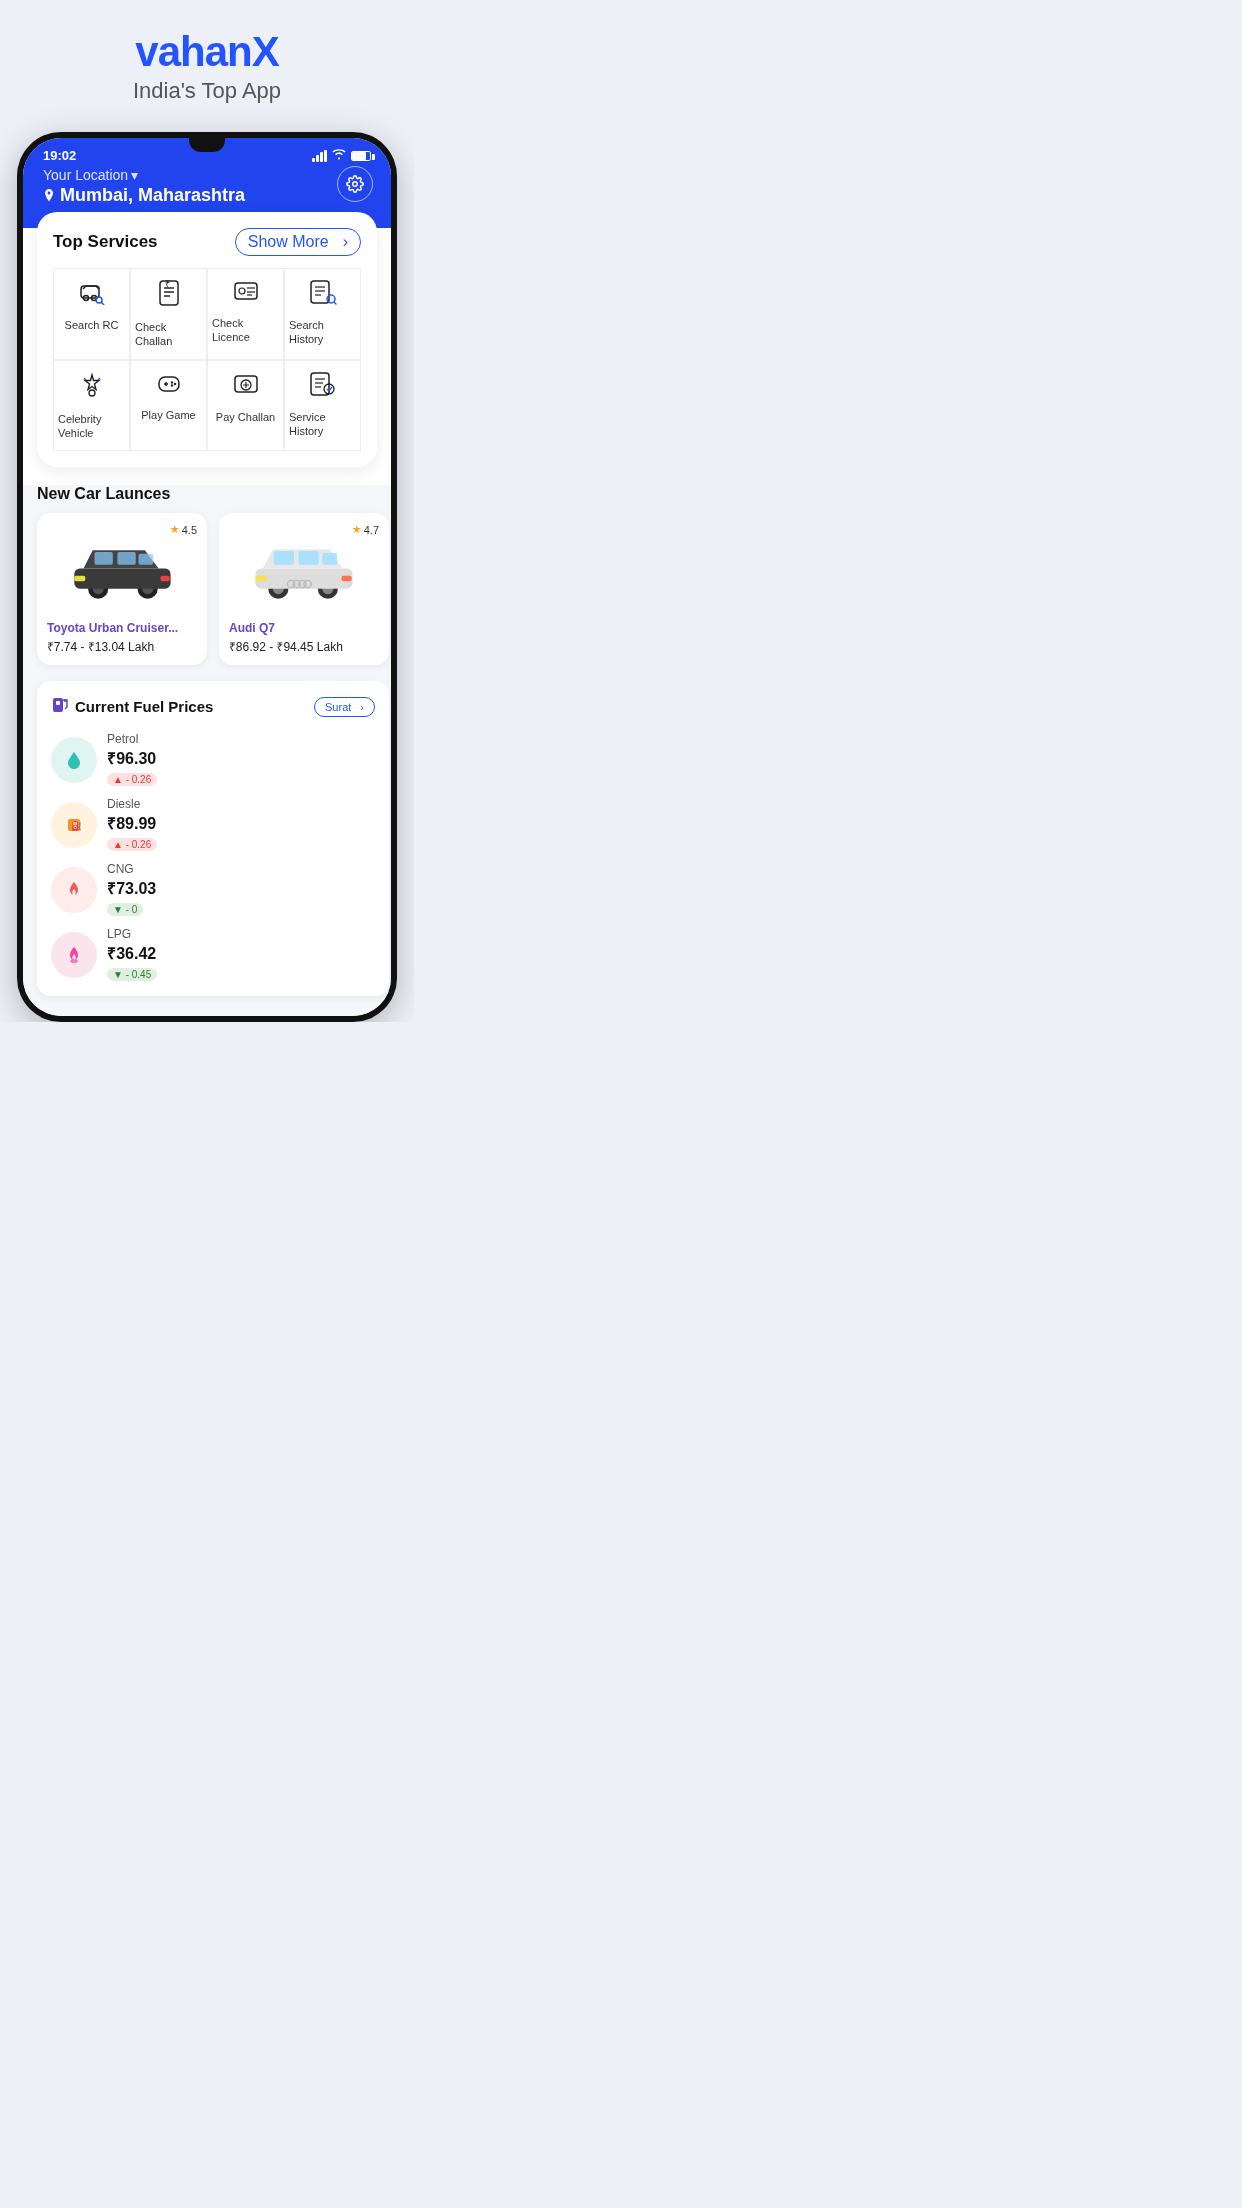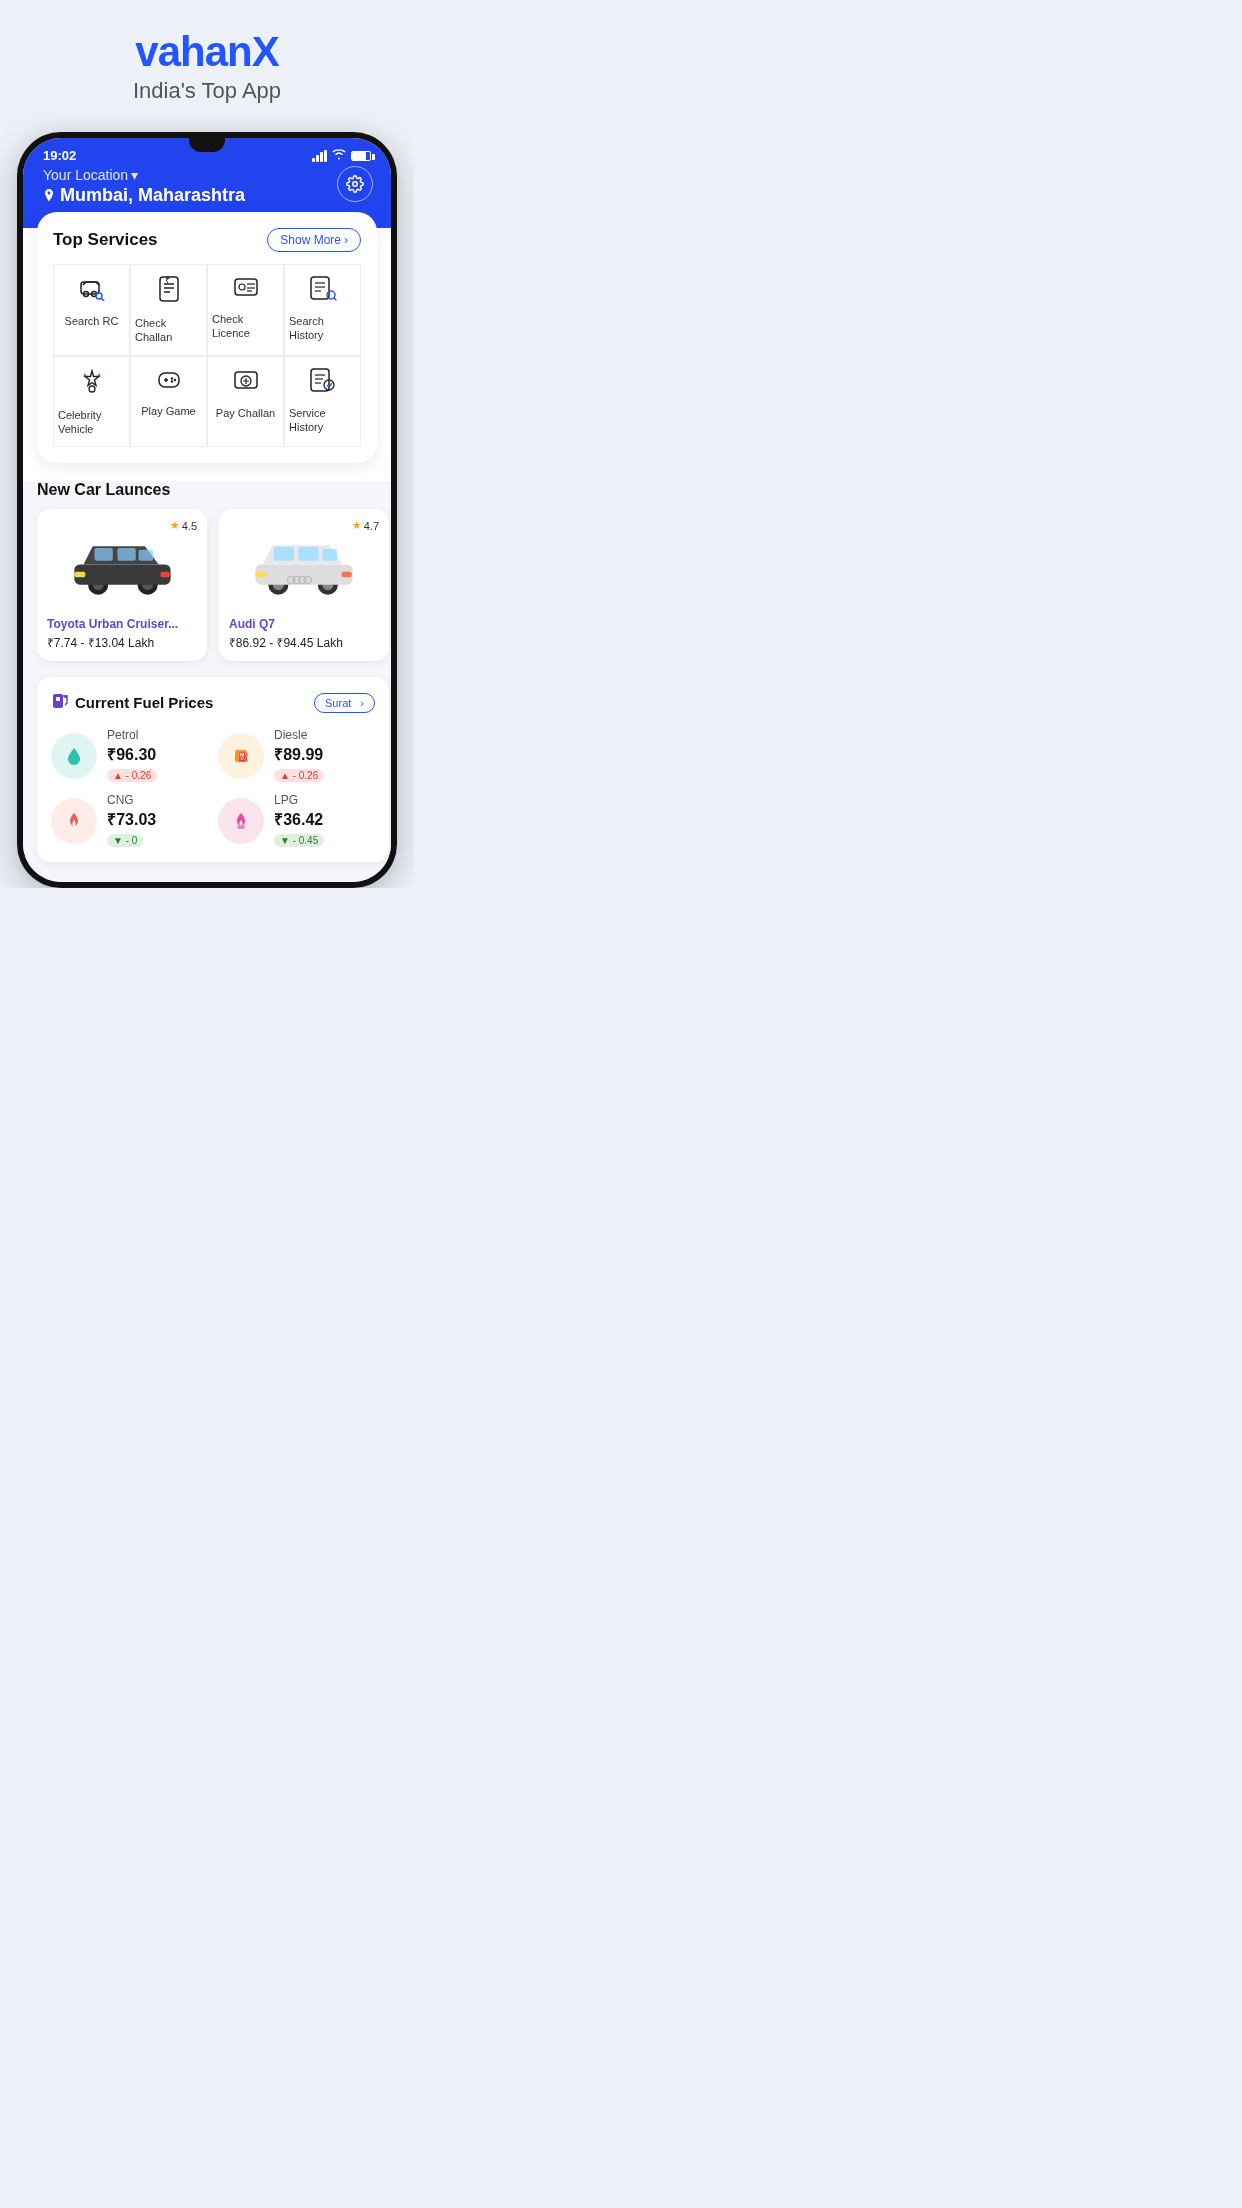--- a/index.html
+++ b/index.html
@@ -128,27 +128,27 @@
     }
     .services-title {
       font-size: 17px;
       font-weight: 700;
       color: #111;
     }
     .show-more-btn {
       border: 1.5px solid #2255ff;
       border-radius: 20px;
       padding: 4px 12px;
-      font-size: 12px;
+      font-size: 16px;
       color: #2255ff;
       background: transparent;
       cursor: pointer;
       display: flex;
       align-items: center;
-      gap: 3px;
+      gap: 14px;
     }
     .services-grid {
       display: grid;
       grid-template-columns: repeat(4, 1fr);
     }
     .service-item {
       display: flex;
       flex-direction: column;
       align-items: center;
       padding: 10px 4px;
@@ -256,21 +256,21 @@
       font-size: 11px;
       color: #2255ff;
       background: transparent;
       cursor: pointer;
       display: flex;
       align-items: center;
       gap: 9px;
     }
     .fuel-grid {
       display: grid;
-      grid-template-columns: 1fr 1fr;
+      grid-template-columns: 1fr;
       gap: 10px;
     }
     .fuel-item {
       display: flex;
       align-items: center;
       gap: 10px;
     }
     .fuel-icon-circle {
       width: 46px;
       height: 46px;

